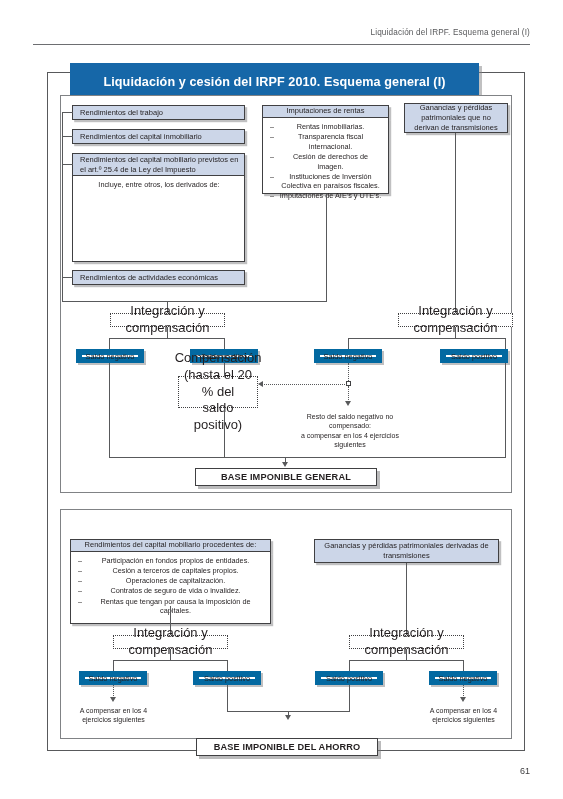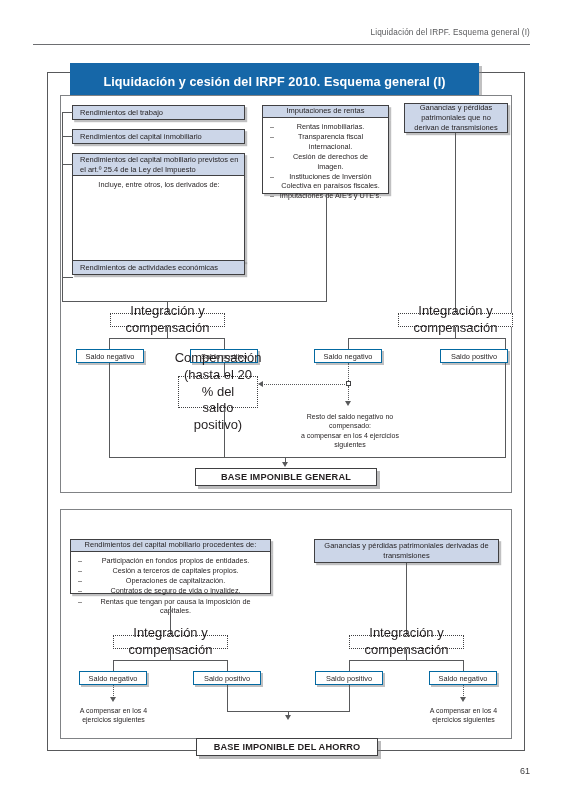--- a/index.html
+++ b/index.html
@@ -36,21 +36,21 @@
 
   
   .listbox{position:absolute;box-sizing:border-box;background:#fff;border:1px solid #404042;border-top:none;
            font-size:7.3px;color:#231f20;padding:4px 6px 3px 7px;box-shadow:2.2px 2.2px 0 rgba(140,140,142,.55);text-align:center;}
   .listbox .lead{margin:0 0 2px 0;line-height:1.3;}
   .listbox ul{list-style:none;margin:0;padding:0;}
   .listbox li{position:relative;padding-left:9px;line-height:1.32;margin-bottom:.5px;}
   .listbox li:before{content:"–";position:absolute;left:0;top:0;}
 
   
-  .node{position:absolute;box-sizing:border-box;background:#fff;border:1px solid #0369a1;
+  .node{position:absolute;box-sizing:border-box;background:#fff;border:6px solid #0369a1;
         font-size:7.4px;display:flex;align-items:center;justify-content:center;text-align:center;
         box-shadow:2px 2px 0 rgba(140,140,142,.55);}
 
   
   .dotted{position:absolute;box-sizing:border-box;background:#fff;border:1.2px dotted #404042;
           font-size:13px;display:flex;align-items:center;justify-content:center;text-align:center;line-height:1.3;}
 
   
   .result{position:absolute;box-sizing:border-box;background:#fff;border:1.5px solid #404042;
           font-size:9.2px;font-weight:bold;letter-spacing:.15px;display:flex;align-items:center;justify-content:center;
@@ -96,21 +96,21 @@
   <div class="bluebox left" style="left:72px;top:105px;width:173px;height:15px;">Rendimientos del trabajo</div>
 
   <div class="bluebox left" style="left:72px;top:129px;width:173px;height:15px;">Rendimientos del capital inmobiliario</div>
 
   <div class="bluebox left" style="left:72px;top:153px;width:173px;height:23px;padding-right:4px;line-height:1.3;">Rendimientos del capital mobiliario previstos en el art.º 25.4 de la Ley del Impuesto</div>
 
   <div class="listbox" style="left:72px;top:176px;width:173px;height:86px;">
     <p class="lead">Incluye, entre otros, los derivados de:</p>
   </div>
 
-  <div class="bluebox left" style="left:72px;top:260px;width:173px;height:15px;">Rendimientos de actividades económicas</div>
+  <div class="bluebox left" style="left:72px;top:270px;width:173px;height:15px;">Rendimientos de actividades económicas</div>
 
   <div class="bluebox center" style="left:262px;top:105px;width:127px;height:13px;">Imputaciones de rentas</div>
   <div class="listbox" style="left:262px;top:118px;width:127px;height:76px;">
     <ul>
       <li>Rentas inmobiliarias.</li>
       <li>Transparencia fiscal internacional.</li>
       <li>Cesión de derechos de imagen.</li>
       <li>Instituciones de Inversión Colectiva en paraísos fiscales.</li>
       <li>Imputaciones de AIE's y UTE's.</li>
     </ul>
@@ -182,21 +182,21 @@
 
   <div class="ln hln" style="left:109px;top:457px;width:397px;height:1.2px;"></div>
   <div class="ln vln" style="left:285px;top:457px;width:1.2px;height:7px;"></div>
   <div class="arw" style="left:282.2px;top:462px;"></div>
 
   <div class="result" style="left:195px;top:468px;width:182px;height:18px;">BASE IMPONIBLE GENERAL</div>
 
   <div class="panel" id="panel-ahorro"></div>
 
   <div class="bluebox center" style="left:70px;top:539px;width:201px;height:13px;">Rendimientos del capital mobiliario procedentes de:</div>
-  <div class="listbox" style="left:70px;top:552px;width:201px;height:42px;">
+  <div class="listbox" style="left:70px;top:552px;width:201px;height:72px;">
     <ul>
       <li>Participación en fondos propios de entidades.</li>
       <li>Cesión a terceros de capitales propios.</li>
       <li>Operaciones de capitalización.</li>
       <li>Contratos de seguro de vida o invalidez.</li>
       <li>Rentas que tengan por causa la imposición de capitales.</li>
     </ul>
   </div>
 
   <div class="bluebox center" style="left:314px;top:539px;width:185px;height:24px;padding:0 5px;">Ganancias y pérdidas patrimoniales derivadas de transmisiones</div>

